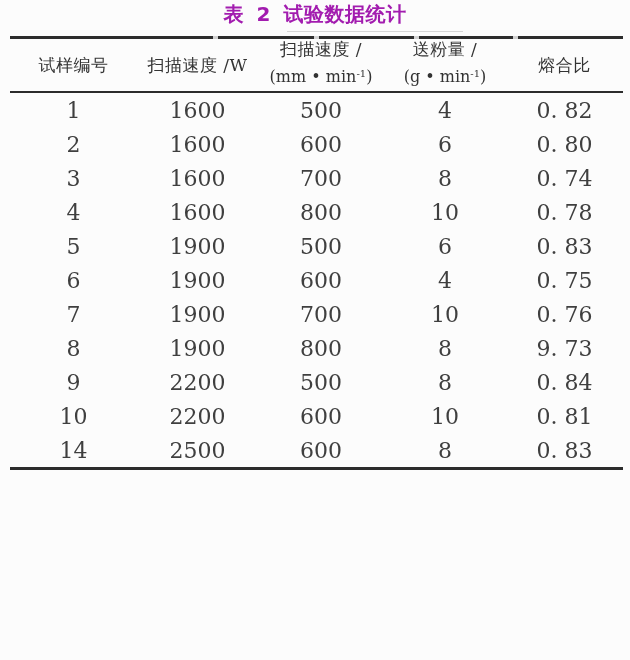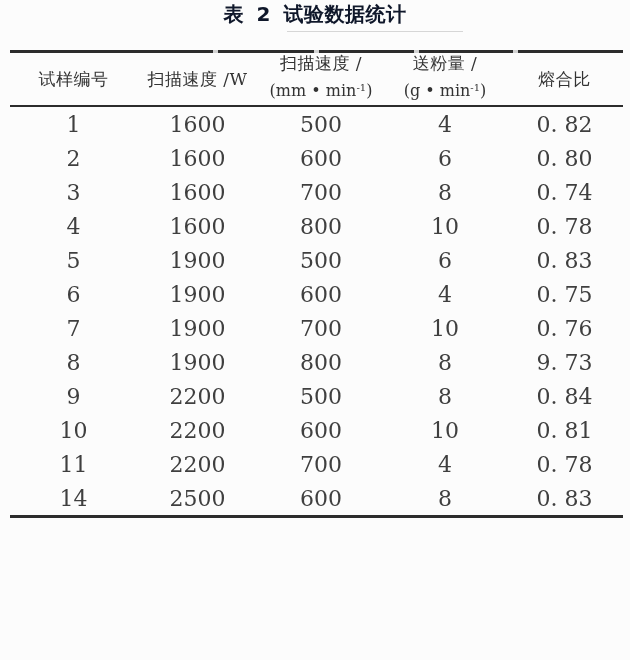--- a/index.html
+++ b/index.html
@@ -14,38 +14,38 @@
   
   .caption {
     position: absolute;
     top: 1px; left: 0;
     width: 630px;
     text-align: center;
     font-family: "DejaVu Sans", "Liberation Sans", sans-serif;
     font-weight: bold;
     font-size: 20px;
     line-height: 27px;
-    color: #0f172a;
+    color: #a21caf;
     letter-spacing: 0.5px;
     word-spacing: 5px;
   }
 
   
   .ghost-line {
     position: absolute;
     left: 287px; top: 31px;
     width: 176px; height: 1px;
     background: #c9c9c9;
     opacity: 0.75;
   }
 
   
   .twrap {
     position: absolute;
-    left: 10px; top: 50px;
+    left: 10px; top: 36px;
     width: 613px;
   }
   table {
     border-collapse: collapse;
     table-layout: fixed;
     width: 613px;
     border-top: 3px solid #2c2c2c;
     border-bottom: 3px solid #2c2c2c;
   }
   thead tr { height: 49px; }
@@ -189,27 +189,20 @@
           <td>0. 84</td>
         </tr>
         <tr>
           <td>10</td>
           <td>2200</td>
           <td>600</td>
           <td>10</td>
           <td>0. 81</td>
         </tr>
         <tr>
-          <td>11</td>
-          <td>2200</td>
-          <td>700</td>
-          <td>4</td>
-          <td>0. 78</td>
-        </tr>
-        <tr>
           <td>14</td>
           <td>2500</td>
           <td>600</td>
           <td>8</td>
           <td>0. 83</td>
         </tr>
       </tbody>
   </table>
   <div class="rule-gaps top"></div>
   <div class="rule-gaps mid"></div>

